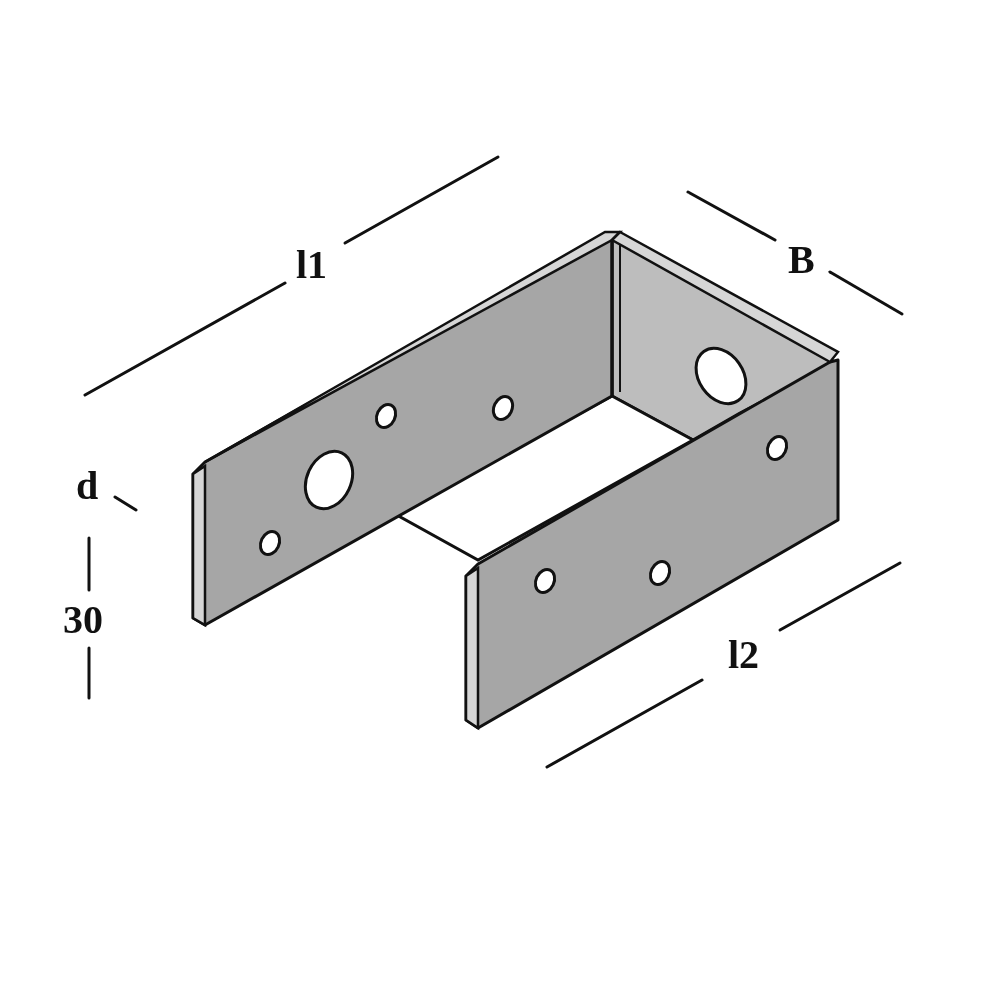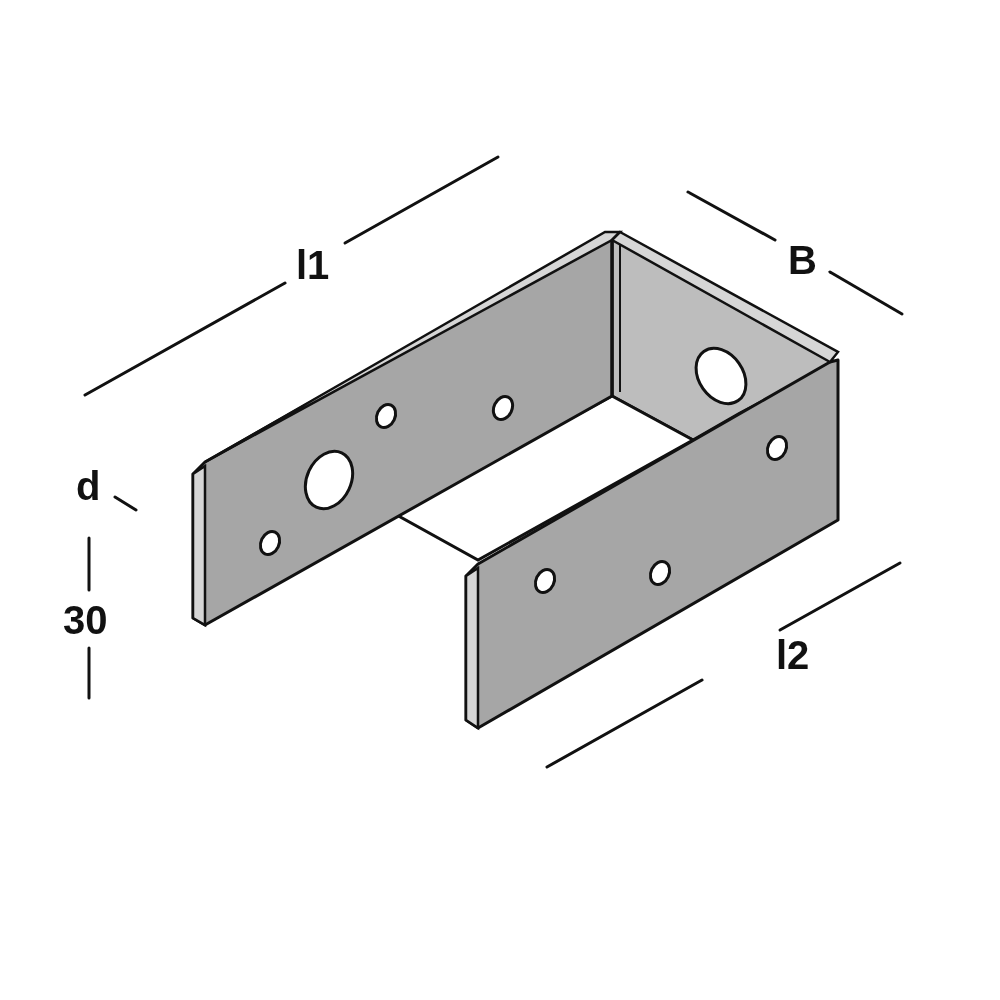--- a/index.html
+++ b/index.html
@@ -1,18 +1,18 @@
 <!DOCTYPE html>
 <html><head>
 <meta charset="utf-8">
 <style>
   html, body { margin:0; padding:0; background:#ffffff; }
   #stage { position:relative; width:1000px; height:1000px; background:#ffffff; overflow:hidden; }
   svg { position:absolute; left:0; top:0; }
-  .lbl { position:absolute; font-family:Liberation Sans, sans-serif; font-weight:bold; font-size:40px; color:#111; line-height:1; }
+  .lbl { position:absolute; font-family:Liberation Serif, serif; font-weight:bold; font-size:40px; color:#111; line-height:1; }
 </style>
 </head>
 <body>
 
 <div id="stage">
   <svg width="1000" height="1000" viewBox="0 0 1000 1000">
     <g stroke="#111" stroke-width="3" fill="none" stroke-linecap="round">
       <line x1="85" y1="395" x2="285" y2="283"></line>
       <line x1="345" y1="243" x2="498" y2="157"></line>
       <line x1="688" y1="192" x2="775" y2="240"></line>
@@ -47,14 +47,14 @@
       <ellipse cx="777" cy="448" rx="9" ry="12" transform="rotate(25 777 448)"></ellipse>
       <ellipse cx="545" cy="581" rx="9" ry="12" transform="rotate(25 545 581)"></ellipse>
       <ellipse cx="660" cy="573" rx="9" ry="12" transform="rotate(25 660 573)"></ellipse>
     </g>
   </svg>
 
   <div class="lbl" style="left:296px;top:245px;">l1</div>
   <div class="lbl" style="left:788px;top:240px;">B</div>
   <div class="lbl" style="left:76px;top:466px;">d</div>
   <div class="lbl" style="left:63px;top:600px;text-align:center;">30</div>
-  <div class="lbl" style="left:728px;top:635px;margin-left:48px;">l2</div>
+  <div class="lbl" style="left:728px;top:635px;">l2</div>
 </div>
 
 </body></html>

